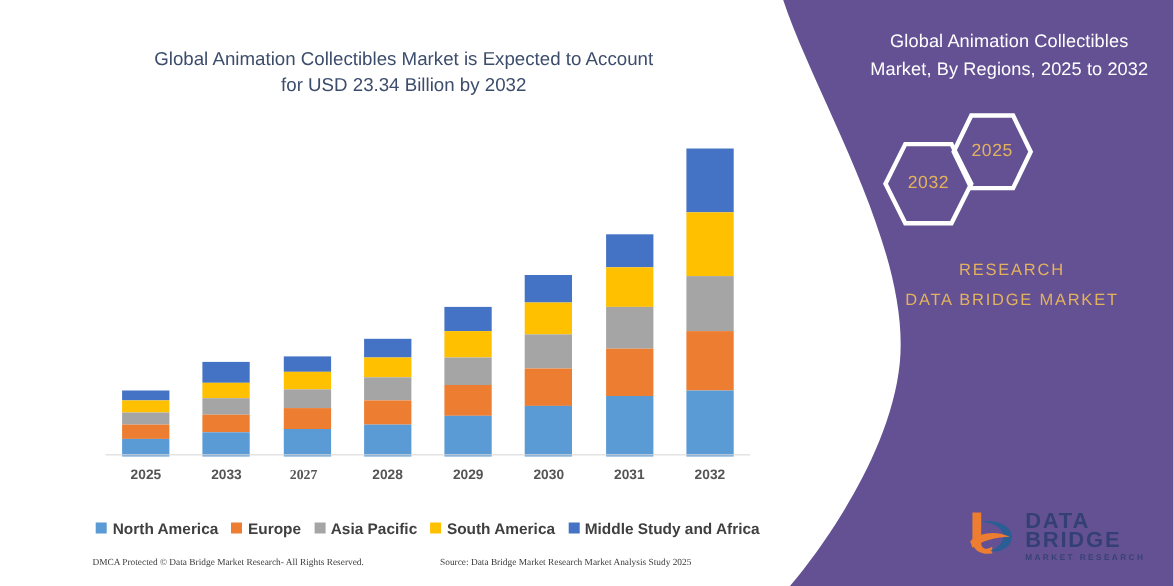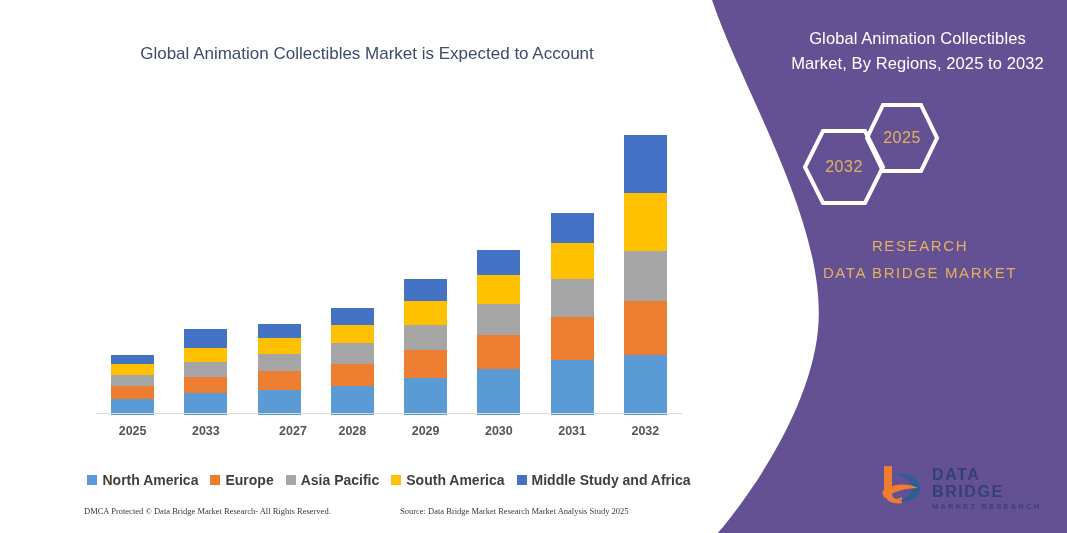--- a/index.html
+++ b/index.html
@@ -23,21 +23,21 @@
   #hex-2032{left:22px;top:28px;width:84px;height:78px;}
   #hex-2025{left:84px;top:2px;width:76px;height:72px;}
 
   #brand-name{position:absolute;left:85px;top:232px;width:290px;text-align:center;
     color:#E3B25E;font-size:15px;line-height:27px;letter-spacing:1.6px;}
 
   
   #logo{position:absolute;left:880px;top:462px;width:170px;height:46px;}
   #logo-mark{position:absolute;left:0;top:2px;width:44px;height:40px;}
   #logo-text{position:absolute;left:52px;top:4px;width:120px;}
-  #logo-line1{color:#2C3E70;font-size:16px;letter-spacing:1.6px;line-height:17px;font-weight:700;opacity:.85;}
+  #logo-line1{color:#2C3E70;font-size:20px;letter-spacing:1.6px;line-height:17px;font-weight:700;opacity:.85;}
   #logo-line2{color:#2C3E70;font-size:7.5px;letter-spacing:2.2px;line-height:13px;font-weight:700;opacity:.8;}
 
   
   #chart-title{position:absolute;left:72px;top:42px;width:590px;text-align:center;
     color:#3C4C6B;font-size:17px;line-height:24px;font-weight:400;}
 
   #plot{position:absolute;left:96px;top:120px;width:586px;height:295px;}
   #axis-line{position:absolute;left:96px;top:413px;width:586px;height:1px;background:#D9D9D9;}
 
   .bar{position:absolute;bottom:0;width:43px;}
@@ -59,20 +59,21 @@
   #footer-right{position:absolute;left:400px;top:0;color:#3A3A3A;font-size:8.5px;
     font-family:"Liberation Serif",serif;white-space:nowrap;}
 </style>
 </head>
 <body>
 
 <div id="stage">
 
   <div id="chart-title">
     <div>Global Animation Collectibles Market is Expected to Account</div>
+    <div>for USD 23.34 Billion by 2032</div>
   </div>
 
   <div id="plot">
       <div class="bar" style="left: 15.125px;">
         <div class="seg" style="height: 8.98525px; background: rgb(68, 114, 196);"></div>
         <div class="seg" style="height: 10.7823px; background: rgb(255, 192, 0);"></div>
         <div class="seg" style="height: 11.3813px; background: rgb(165, 165, 165);"></div>
         <div class="seg" style="height: 12.5793px; background: rgb(237, 125, 49);"></div>
         <div class="seg" style="height: 16.1734px; background: rgb(91, 155, 213);"></div>
       </div>
@@ -123,21 +124,21 @@
         <div class="seg" style="height: 57.5056px; background: rgb(255, 192, 0);"></div>
         <div class="seg" style="height: 50.3174px; background: rgb(165, 165, 165);"></div>
         <div class="seg" style="height: 53.3125px; background: rgb(237, 125, 49);"></div>
         <div class="seg" style="height: 60.5007px; background: rgb(91, 155, 213);"></div>
       </div>
     </div>
   <div id="axis-line"></div>
   <div id="xlabels">
       <div class="xlabel" style="left: 1.625px;">2025</div>
       <div class="xlabel" style="left: 74.875px;">2033</div>
-      <div class="xlabel" style="left: 162px;">2027</div>
+      <div class="xlabel" style="left: 145px; font-family: Liberation Serif, serif;">2027</div>
       <div class="xlabel" style="left: 221.375px;">2028</div>
       <div class="xlabel" style="left: 294.625px;">2029</div>
       <div class="xlabel" style="left: 367.875px;">2030</div>
       <div class="xlabel" style="left: 441.125px;">2031</div>
       <div class="xlabel" style="left: 514.375px;">2032</div>
     </div>
   <div id="legend">
       <div class="legend-item">
         <span class="legend-swatch" style="background: rgb(91, 155, 213);"></span>
         <span class="legend-label">North America</span>

